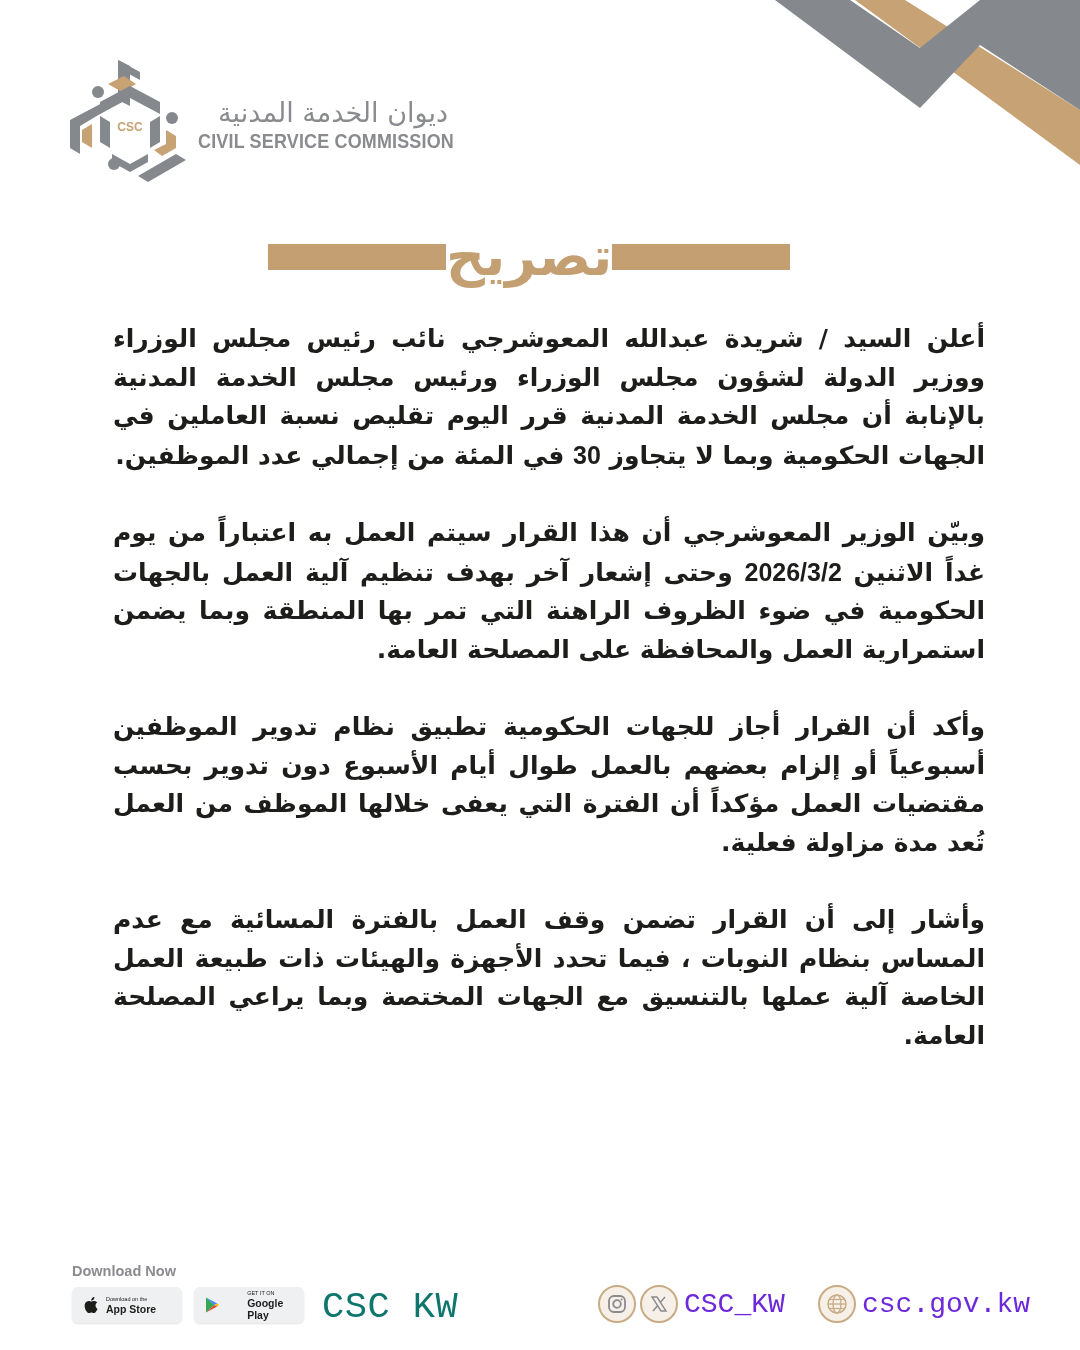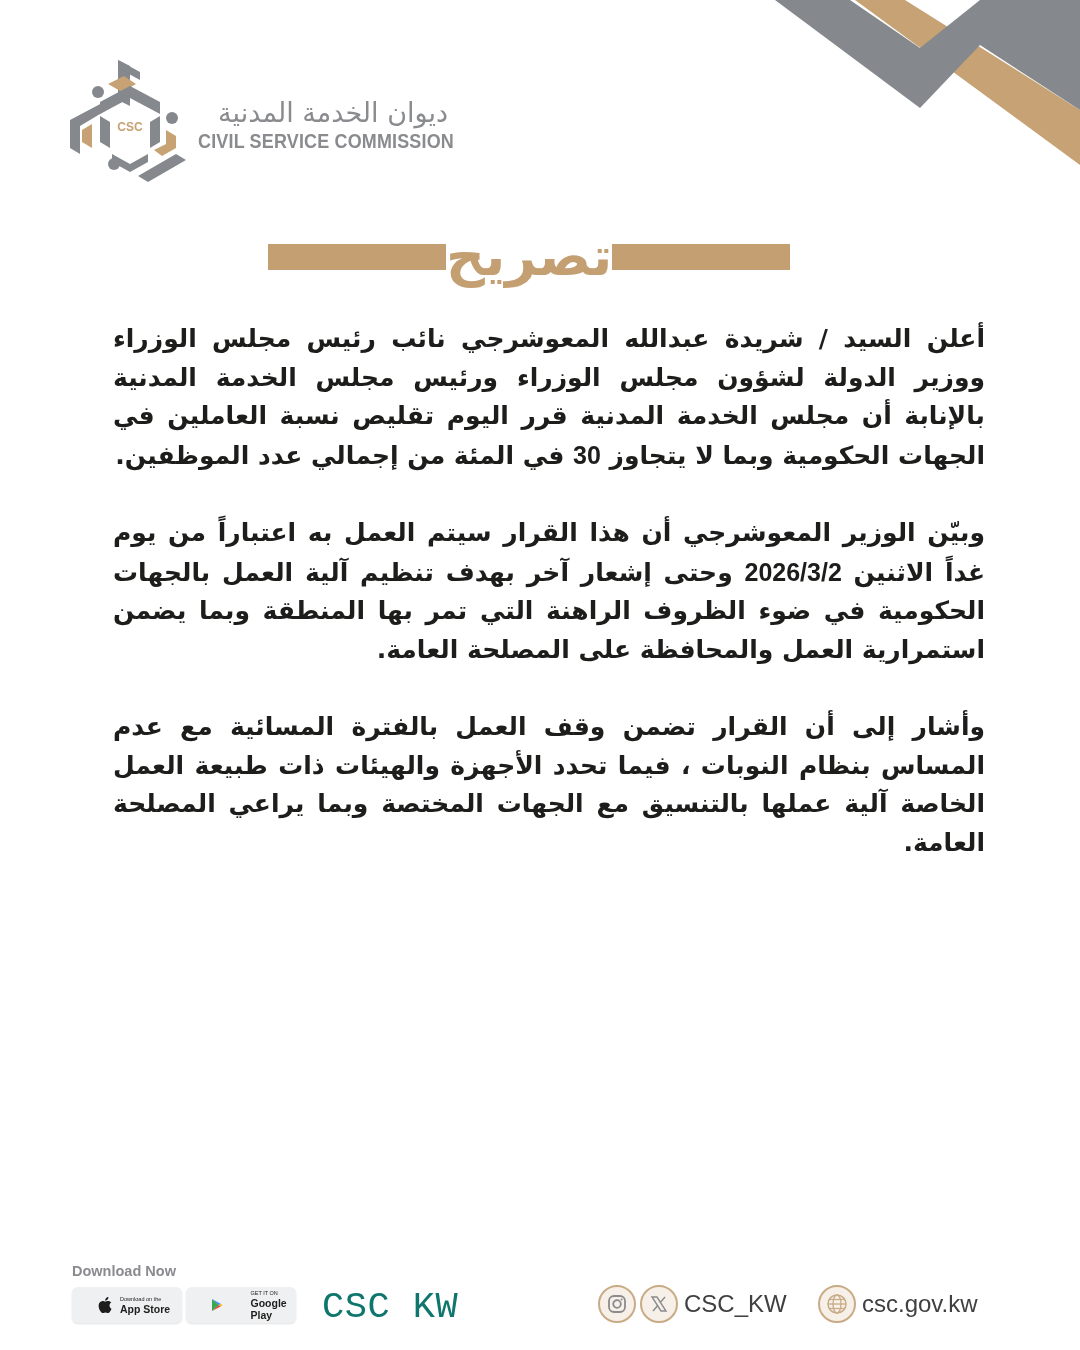--- a/index.html
+++ b/index.html
@@ -20,30 +20,30 @@
     .title-bar { height: 26px; background: #c39f72; width: 178px; }
     .title { direction: rtl; font-size: 54px; font-weight: bold; color: #c39f72; line-height: 70px; }
 
     
     .body { position: absolute; left: 113px; top: 320px; width: 872px; direction: rtl; }
     .para { font-size: 25px; font-weight: bold; line-height: 38.5px; text-align: justify; text-align-last: right; color: #1d1d1b; margin-bottom: 39px; }
     .para .num { font-family: "Liberation Sans", sans-serif; font-weight: bold; }
 
     
     .download-label { position: absolute; left: 72px; top: 1263px; font-family: "Liberation Sans", sans-serif; font-size: 14.5px; font-weight: bold; color: #8a8b8e; }
-    .store-btn { position: absolute; top: 1287px; height: 36px; background: #eef0f2; border-radius: 6px; box-shadow: 0 1px 2px rgba(0,0,0,0.12); display: flex; align-items: center; padding-left: 26px; gap: 8px; font-family: "Liberation Sans", sans-serif; color: #1d1d1b; }
+    .store-btn { position: absolute; top: 1287px; height: 36px; background: #eef0f2; border-radius: 6px; box-shadow: 0 1px 2px rgba(0,0,0,0.12); display: flex; align-items: center; padding-left: 12px; gap: 8px; font-family: "Liberation Sans", sans-serif; color: #1d1d1b; }
     .store-btn.apple { left: 72px; width: 110px; }
-    .store-btn.google { left: 186px; width: 110px; gap: 28px; }
+    .store-btn.google { left: 194px; width: 110px; gap: 28px; }
     .store-small { font-size: 5.5px; line-height: 7px; display: block; }
     .store-big { font-size: 10.5px; font-weight: bold; line-height: 12px; display: block; }
     .csc-handle { position: absolute; left: 322px; top: 1286px; font-family: Liberation Mono, monospace; font-size: 37px; color: #0f766e; letter-spacing: 0.5px; }
 
     .social { position: absolute; top: 1285px; display: flex; align-items: center; }
     .circle-icon { width: 38px; height: 38px; border: 2px solid #c9ab85; border-radius: 50%; display: flex; align-items: center; justify-content: center; background: #f6f0e8; }
-    .social-text { font-family: Liberation Sans, sans-serif; font-size: 24px; color: #404040; margin-left: 6px; }
+    .social-text { font-family: Liberation Mono, monospace; font-size: 28px; color: #6d28d9; margin-left: 6px; }
   </style>
 </head>
 <body>
 
 <svg class="deco" viewBox="0 0 320 180">
   <polygon points="95,0 145,0 320,110 320,165" fill="#c6a274"></polygon>
   <polygon points="15,0 90,0 160,48 220,0 320,0 320,110 220,45 160,108" fill="#85888d"></polygon>
 </svg>
 
 <svg class="logo" viewBox="0 0 124 124">
@@ -76,20 +76,21 @@
 
 <div class="title-row">
   <div class="title-bar"></div>
   <div class="title">تصريح</div>
   <div class="title-bar"></div>
 </div>
 
 <div class="body">
   <p class="para"><span>أعلن السيد / شريدة عبدالله المعوشرجي نائب رئيس مجلس الوزراء ووزير الدولة لشؤون مجلس الوزراء ورئيس مجلس الخدمة المدنية بالإنابة أن مجلس الخدمة المدنية قرر اليوم تقليص نسبة العاملين في الجهات الحكومية وبما لا يتجاوز </span><span class="num">30</span><span> في المئة من إجمالي عدد الموظفين.</span></p>
   <p class="para"><span>وبيّن الوزير المعوشرجي أن هذا القرار سيتم العمل به اعتباراً من يوم غداً الاثنين </span><span class="num" dir="ltr">2026/3/2</span><span> وحتى إشعار آخر بهدف تنظيم آلية العمل بالجهات الحكومية في ضوء الظروف الراهنة التي تمر بها المنطقة وبما يضمن استمرارية العمل والمحافظة على المصلحة العامة.</span></p>
+  <p class="para">وأكد أن القرار أجاز للجهات الحكومية تطبيق نظام تدوير الموظفين أسبوعياً أو إلزام بعضهم بالعمل طوال أيام الأسبوع دون تدوير بحسب مقتضيات العمل مؤكداً أن الفترة التي يعفى خلالها الموظف من العمل تُعد مدة مزاولة فعلية.</p>
   <p class="para">وأشار إلى أن القرار تضمن وقف العمل بالفترة المسائية مع عدم المساس بنظام النوبات ، فيما تحدد الأجهزة والهيئات ذات طبيعة العمل الخاصة آلية عملها بالتنسيق مع الجهات المختصة وبما يراعي المصلحة العامة.</p>
 </div>
 
 <div class="download-label">Download Now</div>
 
 <div class="store-btn apple">
   <svg width="14" height="16" viewBox="0 0 14 16">
     <path d="M11.5 8.5c0-2 1.6-2.9 1.7-3-1-1.4-2.4-1.6-2.9-1.6-1.2-.1-2.4.7-3 .7s-1.6-.7-2.6-.7C3.3 4 2 4.8 1.3 6c-1.4 2.5-.4 6.1 1 8.1.7 1 1.5 2 2.5 2 1 0 1.4-.6 2.6-.6s1.5.6 2.6.6c1.1 0 1.8-1 2.4-2 .8-1.1 1.1-2.2 1.1-2.3 0 0-2-.8-2-3.3zM9.6 2.6c.5-.7.9-1.6.8-2.6-.8 0-1.8.5-2.4 1.2-.5.6-1 1.5-.8 2.5.9 0 1.8-.5 2.4-1.1z" fill="#1d1d1b"></path>
   </svg>
   <div>

